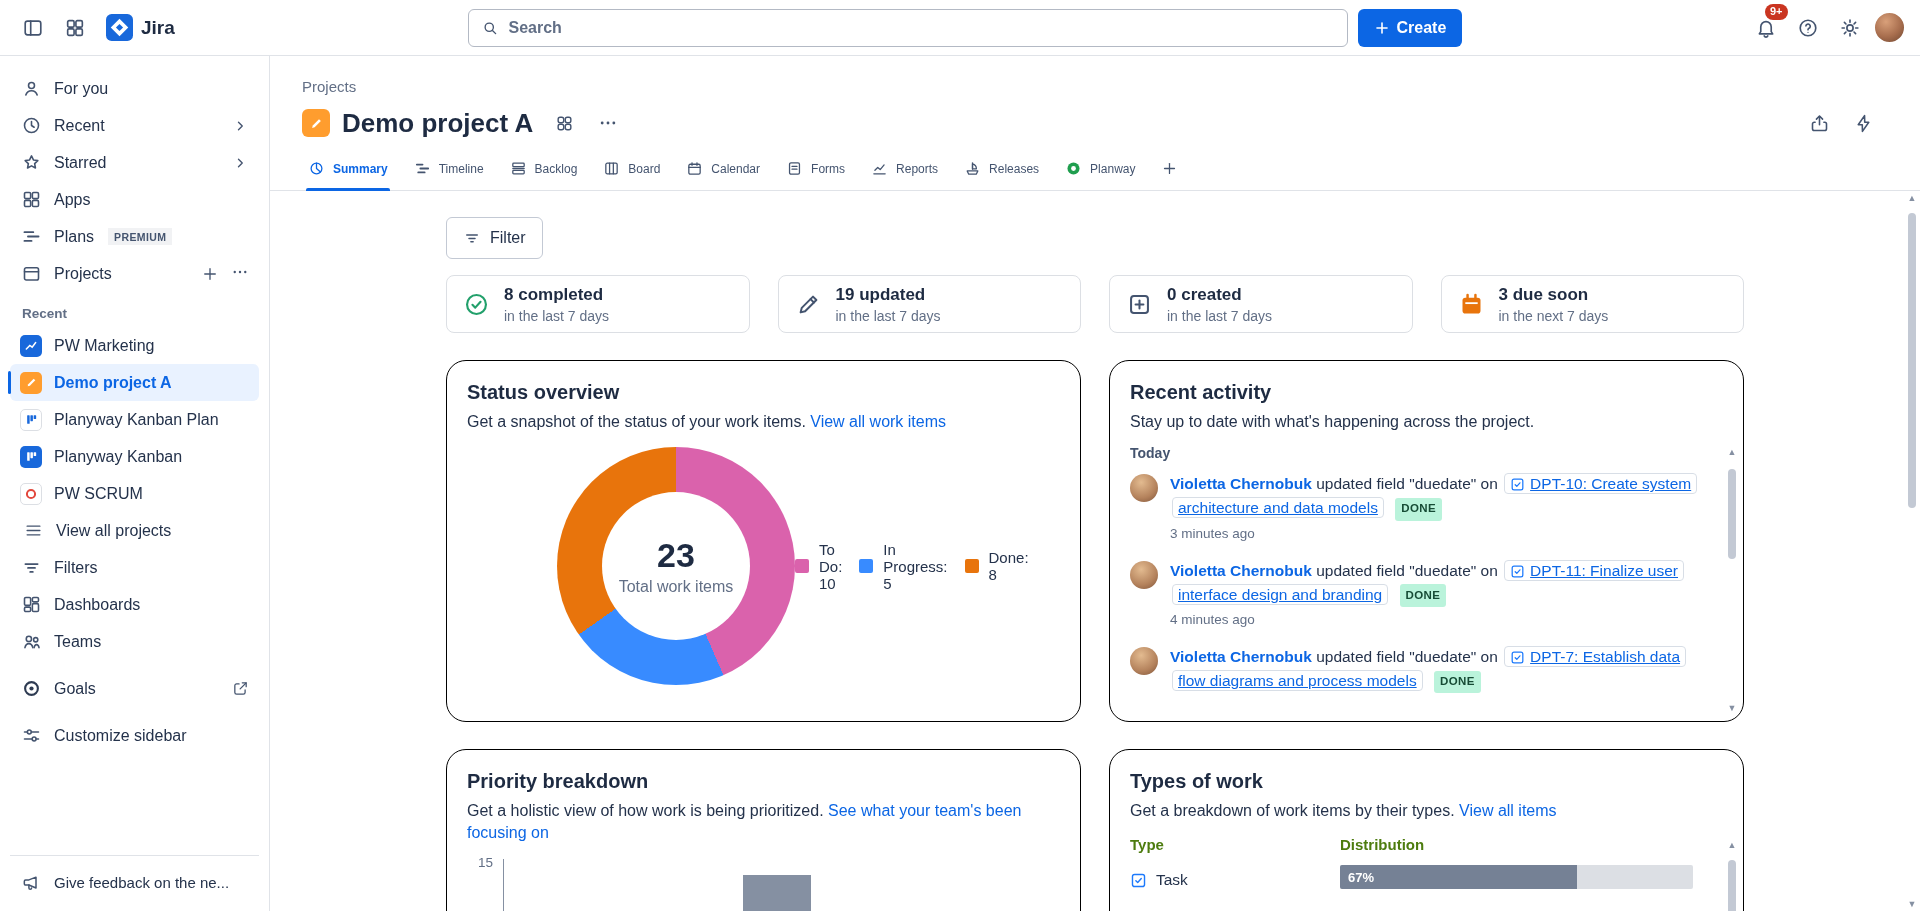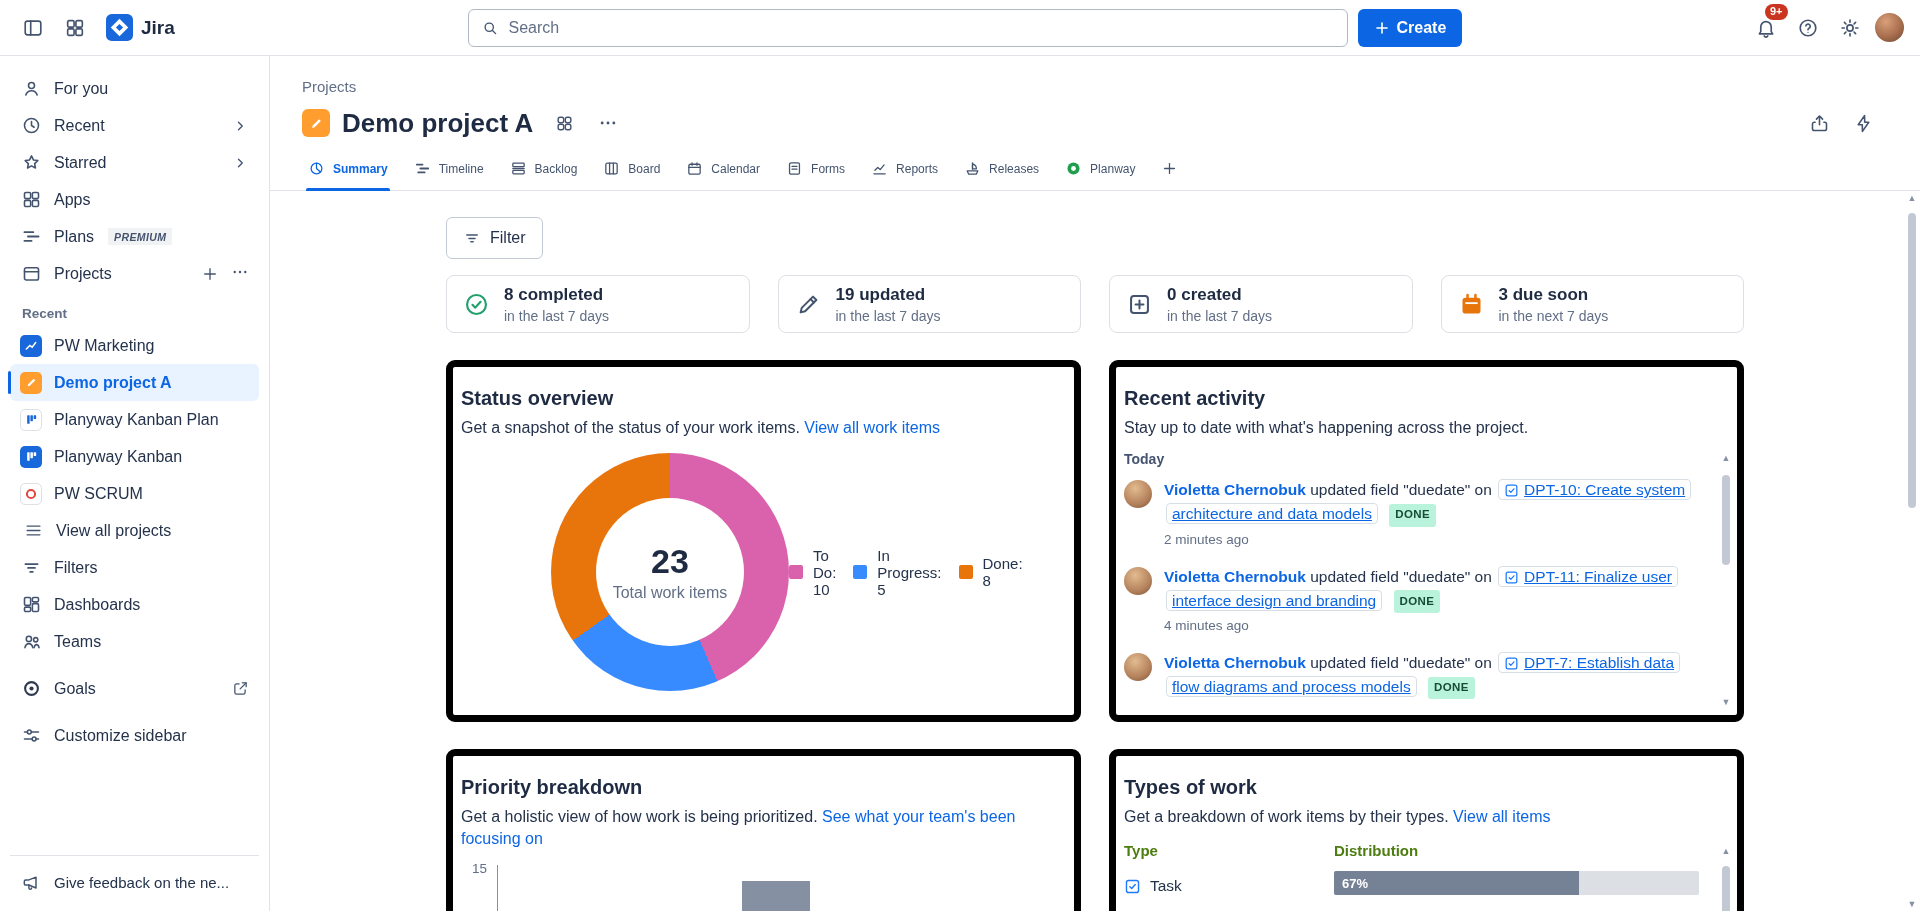--- a/index.html
+++ b/index.html
@@ -13,40 +13,40 @@
   button { font-family:inherit; }
 
   
   .topbar { height:56px; display:flex; align-items:center; padding:0 14px; gap:8px; border-bottom:1px solid #e0e3e8; background:#fff; }
   .tb-left { display:flex; align-items:center; gap:4px; }
   .icon-btn { width:38px; height:38px; border:none; background:transparent; border-radius:6px; display:flex; align-items:center; justify-content:center; cursor:pointer; padding:0; }
   .brand { display:flex; align-items:center; gap:8px; padding:0 8px; cursor:pointer; }
   .brand-name { font-size:19px; font-weight:700; color:#1e2b42; }
   .tb-center { flex:1; display:flex; align-items:center; justify-content:center; gap:10px; }
   .search { width:880px; height:38px; border:1px solid #b3b9c4; border-radius:6px; display:flex; align-items:center; gap:8px; padding:0 12px; background:#fff; }
-  .search input { border:none; outline:none; flex:1; font-size:16px; color:#172b4d; font-family:inherit; }
+  .search input { border:none; outline:none; flex:1; font-size:16px; color:#172b4d; font-family:inherit;font-weight:bold; }
   .search input::placeholder { color:#626f86; }
   .create-btn { height:38px; border:none; border-radius:6px; background:#0c66e4; color:#fff; font-size:16px; font-weight:600; display:flex; align-items:center; gap:7px; padding:0 16px; cursor:pointer; }
   .tb-right { display:flex; align-items:center; gap:4px; }
   .bell-wrap { position:relative; }
   .nbadge { position:absolute; top:-5px; left:18px; background:#ca3521; color:#fff; font-size:11px; font-weight:700; padding:1.5px 5px; border-radius:9px; line-height:1.2; }
   .avatar { width:33px; height:33px; border-radius:50%; background:radial-gradient(circle at 38% 30%, #d9a07a 0%, #a86e4e 55%, #6f4630 100%); border:2px solid #fff; cursor:pointer; }
 
   
   .shell { display:flex; height:855px; }
 
   
   .sidebar { width:270px; min-width:270px; border-right:1px solid #e0e3e8; padding:14px 10px 10px; display:flex; flex-direction:column; overflow:hidden; background:#fff; }
   .nav-item { height:37px; display:flex; align-items:center; gap:12px; padding:0 10px; border-radius:6px; font-size:16px; color:#24324b; cursor:pointer; position:relative; flex:none; }
   .nav-item .grow { flex:1; }
   .nav-item.active { background:#e9f2ff; color:#0c66e4; font-weight:600; }
   .nav-item.active::before { content:""; position:absolute; left:-2px; top:7px; bottom:7px; width:3px; border-radius:2px; background:#0c66e4; }
   .nav-ic { width:22px; display:flex; justify-content:center; flex:none; }
   .section-label { font-size:13.5px; font-weight:600; color:#626f86; margin:14px 0 6px 12px; }
-  .badge-premium { font-size:10.5px; font-weight:700; letter-spacing:.4px; color:#44546f; background:#f1f2f4; border-radius:0; padding:2.5px 6px; margin-left:2px;font-style:italic; }
+  .badge-premium { font-size:10.5px; font-weight:700; letter-spacing:.4px; color:#44546f; background:#f1f2f4; border-radius:0; padding:2.5px 6px; margin-left:2px; }
   .pa { width:22px; height:22px; border-radius:5px; flex:none; display:flex; align-items:center; justify-content:center; overflow:hidden; }
   .sb-bottom { margin-top:auto; border-top:1px solid #e0e3e8; padding-top:8px; }
 
   
   .main { flex:1; display:flex; flex-direction:column; overflow:hidden; }
   .main-header { padding:22px 32px 0; }
   .breadcrumb { font-size:15px; color:#626f86; text-decoration:none; cursor:pointer; }
   .title-row { display:flex; align-items:center; gap:10px; margin-top:8px; }
   .proj-avatar { width:28px; height:28px; border-radius:6px; background:#ff9d2e; display:flex; align-items:center; justify-content:center; flex:none; }
   .page-title { font-size:26px; font-weight:700; color:#1e2b42; margin:0 4px 0 2px; }
@@ -61,21 +61,21 @@
   .content { flex:1; overflow:hidden; position:relative; }
   .summary { width:1298px; margin:0 auto; padding-top:26px; }
   .filter-btn { height:42px; border:1px solid #c3c9d4; background:#fff; border-radius:6px; display:inline-flex; align-items:center; gap:9px; padding:0 16px; font-size:16px; font-weight:500; color:#24324b; cursor:pointer; }
 
   .stats { display:grid; grid-template-columns:repeat(4,1fr); gap:28px; margin-top:16px; }
   .stat-card { border:1px solid #dcdfe4; border-radius:8px; height:58px; display:flex; align-items:center; gap:14px; padding:0 16px; background:#fff; cursor:pointer; }
   .stat-value { font-size:17px; font-weight:600; color:#1e2b42; }
   .stat-sub { font-size:14px; color:#626f86; margin-top:3px; }
 
   .grid2 { display:grid; grid-template-columns:1fr 1fr; gap:28px; margin-top:27px; }
-  .card { border:7px solid #000000; border-radius:9px; padding:20px 8px; background:#fff; position:relative; overflow:hidden; }
+  .card { border:1px solid #000000; border-radius:20px; padding:20px 20px; background:#fff; position:relative; overflow:hidden; }
   .card-lg { height:362px; }
   .card-tall { min-height:420px; }
   .card h2 { margin:0; font-size:20px; font-weight:600; color:#1e2b42; }
   .desc { margin-top:7px; font-size:16px; color:#24324b; line-height:1.4; }
   a.link { color:#0c66e4; text-decoration:none; font-weight:500; cursor:pointer; }
 
   
   .donut-row { display:flex; align-items:center; margin-top:14px; }
   .donut { width:238px; height:238px; border-radius:50%; position:relative; margin-left:90px; flex:none; }
   .donut::after { content:""; position:absolute; inset:45px; border-radius:50%; background:#fff; }
@@ -629,21 +629,21 @@
               <div>
                 <span class="act-text">
                   <a class="user-link">Violetta Chernobuk</a>
                   <span>updated field "duedate" on</span>
                   <a class="issue-chip"><svg width="15" height="15" viewBox="0 0 24 24" style="stroke:#1d7afc;fill:none;stroke-width:2;stroke-linecap:round;stroke-linejoin:round">
                         <rect x="3.5" y="3.5" width="17" height="17" rx="3"></rect>
                         <path d="M8.3 12.3l2.6 2.6 5-5.6"></path>
                       </svg><span>DPT-10: Create system architecture and data models</span></a>
                   <span class="lozenge">DONE</span>
                 </span>
-                <div class="act-time">2 minutes ago</div>
+                <div class="act-time">3 minutes ago</div>
               </div>
             </div>
 
             <div class="act-item">
               <span class="act-avatar"></span>
               <div>
                 <span class="act-text">
                   <a class="user-link">Violetta Chernobuk</a>
                   <span>updated field "duedate" on</span>
                   <a class="issue-chip"><svg width="15" height="15" viewBox="0 0 24 24" style="stroke:#1d7afc;fill:none;stroke-width:2;stroke-linecap:round;stroke-linejoin:round">

